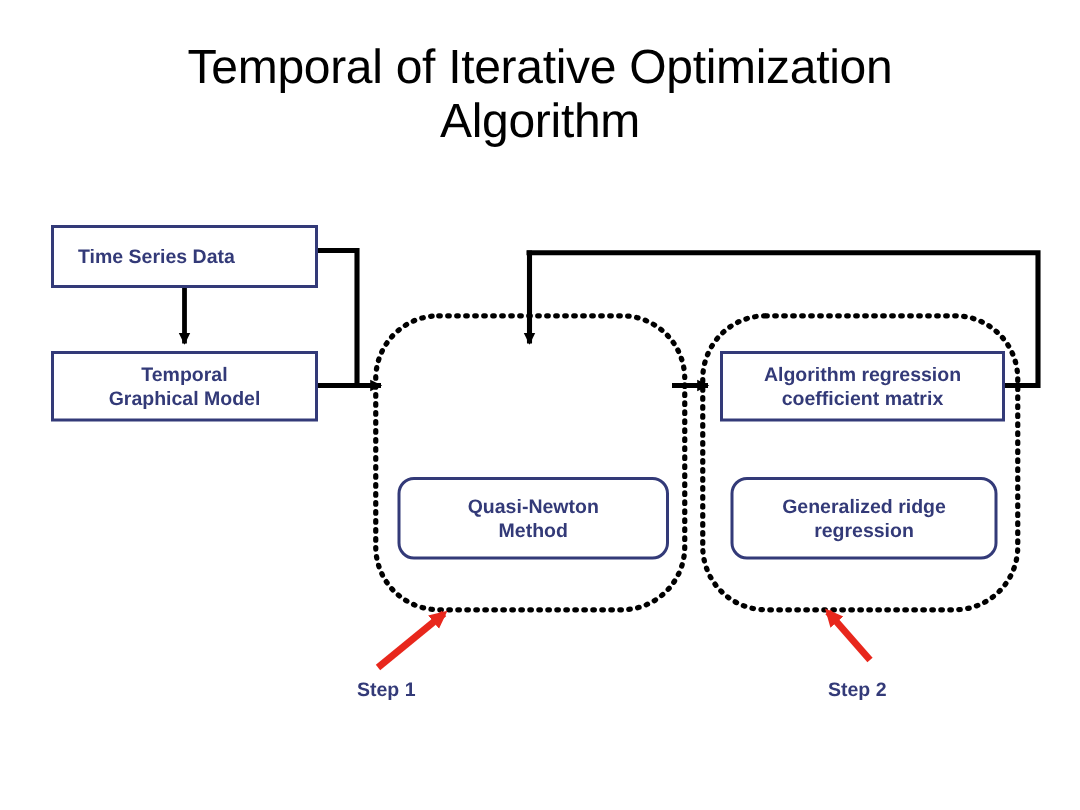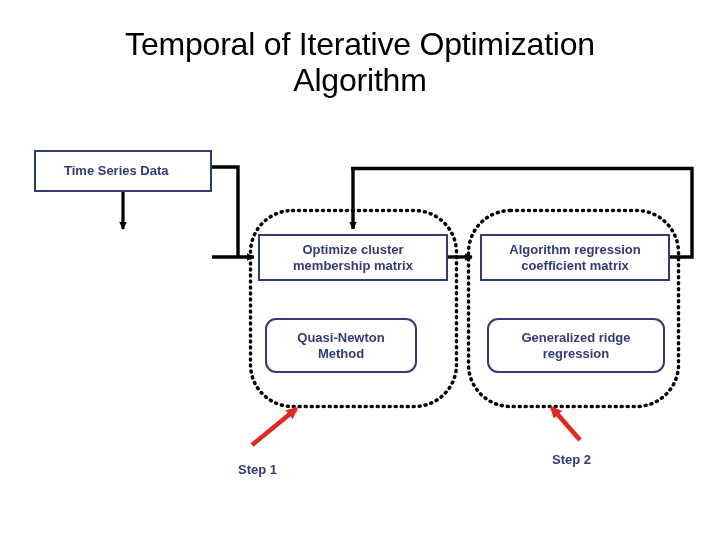--- a/index.html
+++ b/index.html
@@ -56,21 +56,21 @@
     align-items: center;
     justify-content: center;
     white-space: pre-line;
     z-index: 3;
   }
   .node.rounded {
     border-radius: 11px;
   }
   .node.left-align {
     justify-content: flex-start;
-    padding-left: 28px;
+    padding-left: 16px;
     text-align: center;
   }
   .step-label {
     position: absolute;
     color: #333a78;
     font-weight: bold;
     font-size: 13px;
     line-height: 16px;
     white-space: nowrap;
     z-index: 3;
@@ -112,38 +112,38 @@
 
     <path d="M252,445 L296,409" fill="none" stroke="#e8271c" stroke-width="4.6" marker-end="url(#arrow-red)"></path>
 
     <path d="M580,440 L552,408" fill="none" stroke="#e8271c" stroke-width="4.6" marker-end="url(#arrow-red)"></path>
   </svg>
 
   <div class="node left-align" style="left:34px; top:150px; width:178px; height:42px;">
     <span>Time Series Data</span>
   </div>
 
-
-  <div class="node" style="left:258px; top:234px; width:190px; height:47px;">
-    <span>Optimize cluster
-membership matrix</span>
+  <div class="node" style="left:34px; top:234px; width:178px; height:47px;">
+    <span>Temporal
+Graphical Model</span>
   </div>
 
-  <div class="node rounded" style="left:265px; top:318px; width:152px; height:55px;align-items:center;">
+
+  <div class="node rounded" style="left:265px; top:318px; width:181px; height:55px;align-items:center;">
     <span>Quasi-Newton
 Method</span>
   </div>
 
   <div class="node" style="left:480px; top:234px; width:190px; height:47px;">
     <span>Algorithm regression
 coefficient matrix</span>
   </div>
 
   <div class="node rounded" style="left:487px; top:318px; width:178px; height:55px;">
     <span>Generalized ridge
 regression</span>
   </div>
 
-  <div class="step-label" style="left:238px; top:462px;">Step 1</div>
+  <div class="step-label" style="left:238px; top:452px;">Step 1</div>
 
   <div class="step-label" style="left:552px; top:452px;">Step 2</div>
 
 </div>
 
 </body></html>

